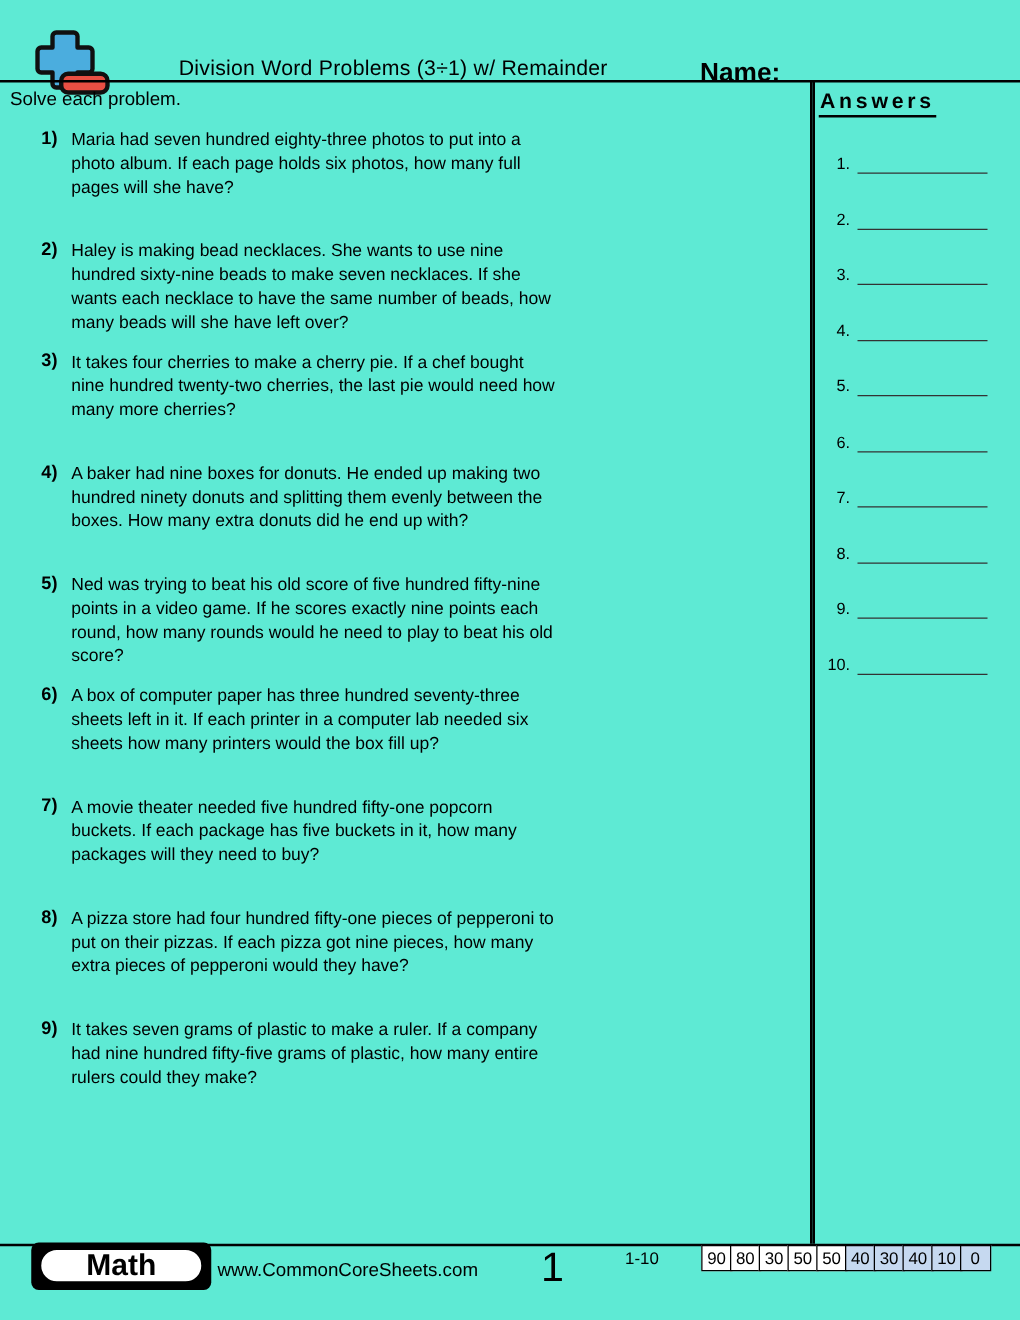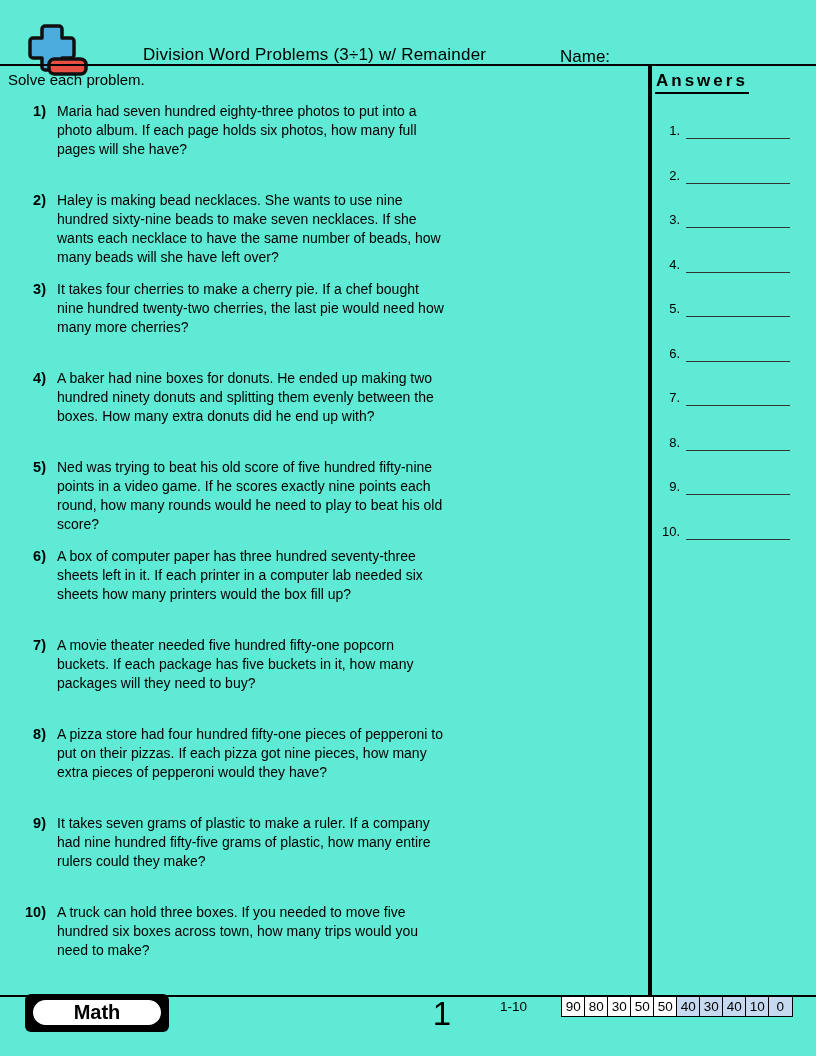--- a/index.html
+++ b/index.html
@@ -17,21 +17,21 @@
   }
 
   
   .logo { position: absolute; left: 26px; top: 21px; }
   .worksheet-title {
     position: absolute; left: 143px; top: 45px;
     font-size: 17px; font-weight: 500; letter-spacing: 0.2px;
   }
   .name-label {
     position: absolute; left: 560px; top: 47px;
-    font-size: 17px; font-weight: 400;
+    font-size: 21px; font-weight: 700;
   }
   .header-rule {
     position: absolute; left: 0; top: 64px; width: 816px;
     border-top: 2.5px solid #000;
   }
   .instruction {
     position: absolute; left: 8px; top: 71px;
     font-size: 15px; font-weight: 400;
   }
 
@@ -85,21 +85,21 @@
     border-top: 2.5px solid #000;
   }
   .subject-badge {
     position: absolute; left: 25px; top: 994px; width: 144px; height: 38px;
     background: #000; border-radius: 6px;
   }
   .subject-badge-pill {
     position: absolute; left: 6px; top: 4px; right: 6px; bottom: 5px;
     background: #fff; border: 2.5px solid #000; border-radius: 15px;
     display: flex; align-items: center; justify-content: center;
-    font-size: 20px; font-weight: 700;
+    font-size: 24px; font-weight: 700;
   }
   .website {
     position: absolute; left: 174px; top: 1008px;
     font-size: 15px; font-weight: 400;
   }
   .page-number {
     position: absolute; left: 420px; top: 995px; width: 44px;
     text-align: center; font-size: 33px; font-weight: 400;
   }
   .score-range {
@@ -183,26 +183,20 @@
     <span class="problem-text">A pizza store had four hundred fifty-one pieces of pepperoni to
 put on their pizzas. If each pizza got nine pieces, how many
 extra pieces of pepperoni would they have?</span>
   </div>
   <div class="problem" style="top:814px">
     <span class="problem-num">9)</span>
     <span class="problem-text">It takes seven grams of plastic to make a ruler. If a company
 had nine hundred fifty-five grams of plastic, how many entire
 rulers could they make?</span>
   </div>
-  <div class="problem" style="top:903px">
-    <span class="problem-num">10)</span>
-    <span class="problem-text">A truck can hold three boxes. If you needed to move five
-hundred six boxes across town, how many trips would you
-need to make?</span>
-  </div>
 
   <div class="column-divider"></div>
 
   <div class="answers-title">
     <span>Answers</span>
   </div>
   <div class="answer-row" style="top:120px">
     <span class="answer-num">1.</span>
     <span class="answer-line"></span>
   </div>
@@ -240,20 +234,21 @@
   </div>
   <div class="answer-row" style="top:521px">
     <span class="answer-num">10.</span>
     <span class="answer-line"></span>
   </div>
 
   <div class="footer-rule"></div>
   <div class="subject-badge">
     <div class="subject-badge-pill">Math</div>
   </div>
+  <div class="website">www.CommonCoreSheets.com</div>
   <div class="page-number">1</div>
   <div class="score-range">1-10</div>
   <div class="score-table">
     <div class="score-cell">90</div>
     <div class="score-cell">80</div>
     <div class="score-cell">30</div>
     <div class="score-cell">50</div>
     <div class="score-cell">50</div>
     <div class="score-cell" style="background: rgb(198, 217, 240);">40</div>
     <div class="score-cell" style="background: rgb(198, 217, 240);">30</div>

